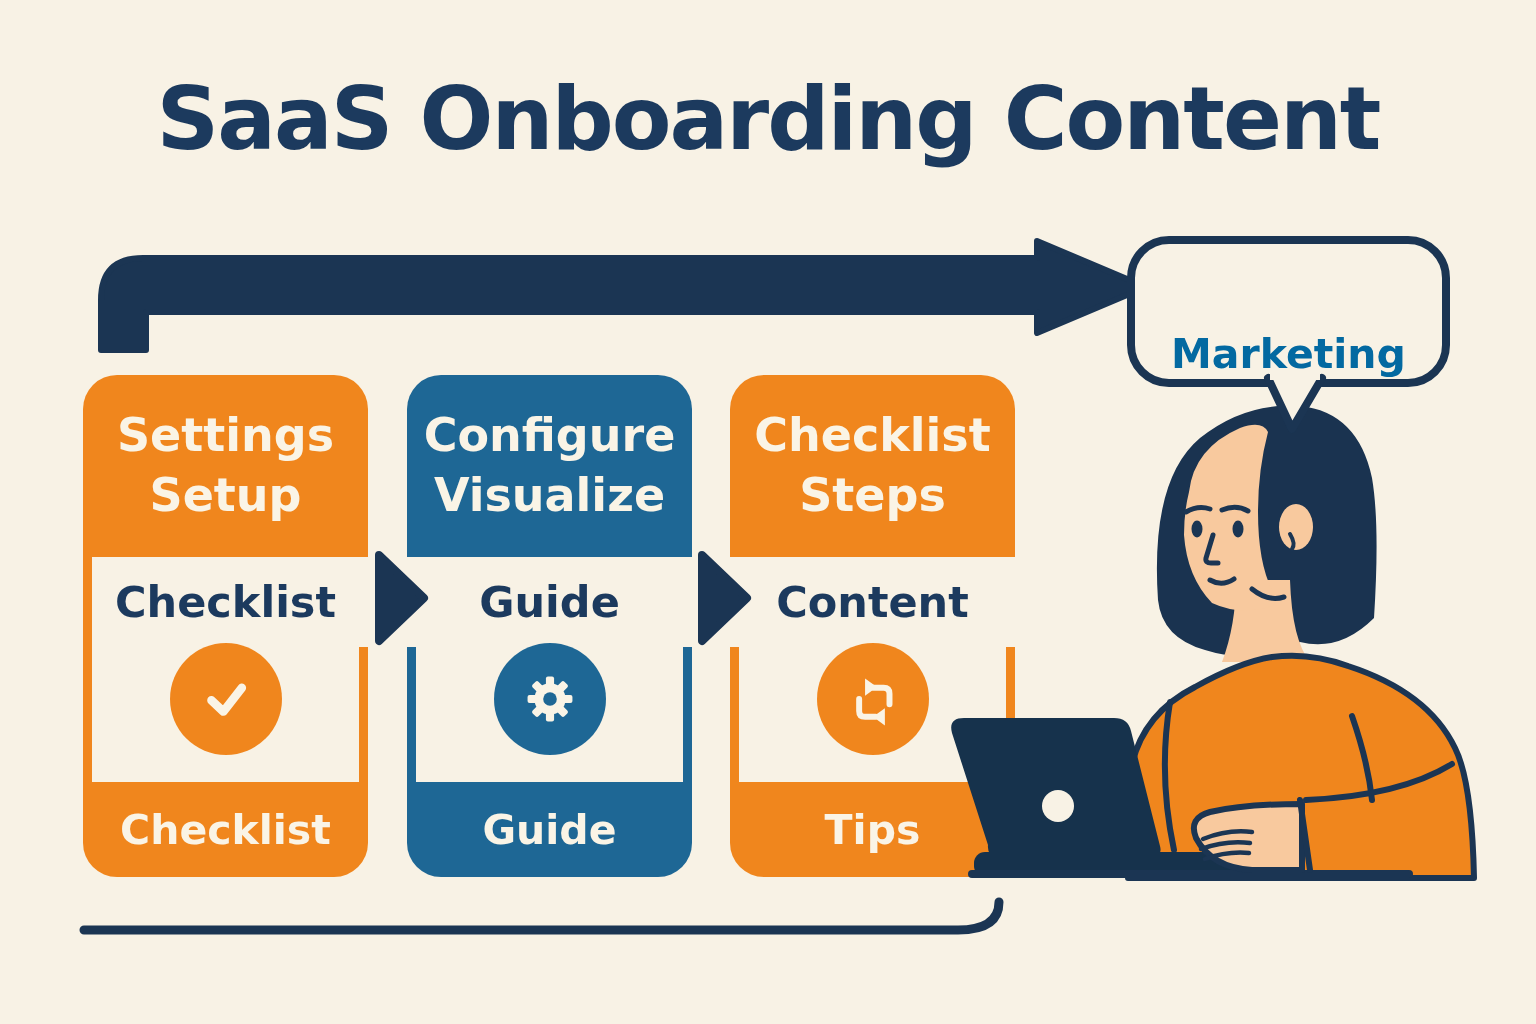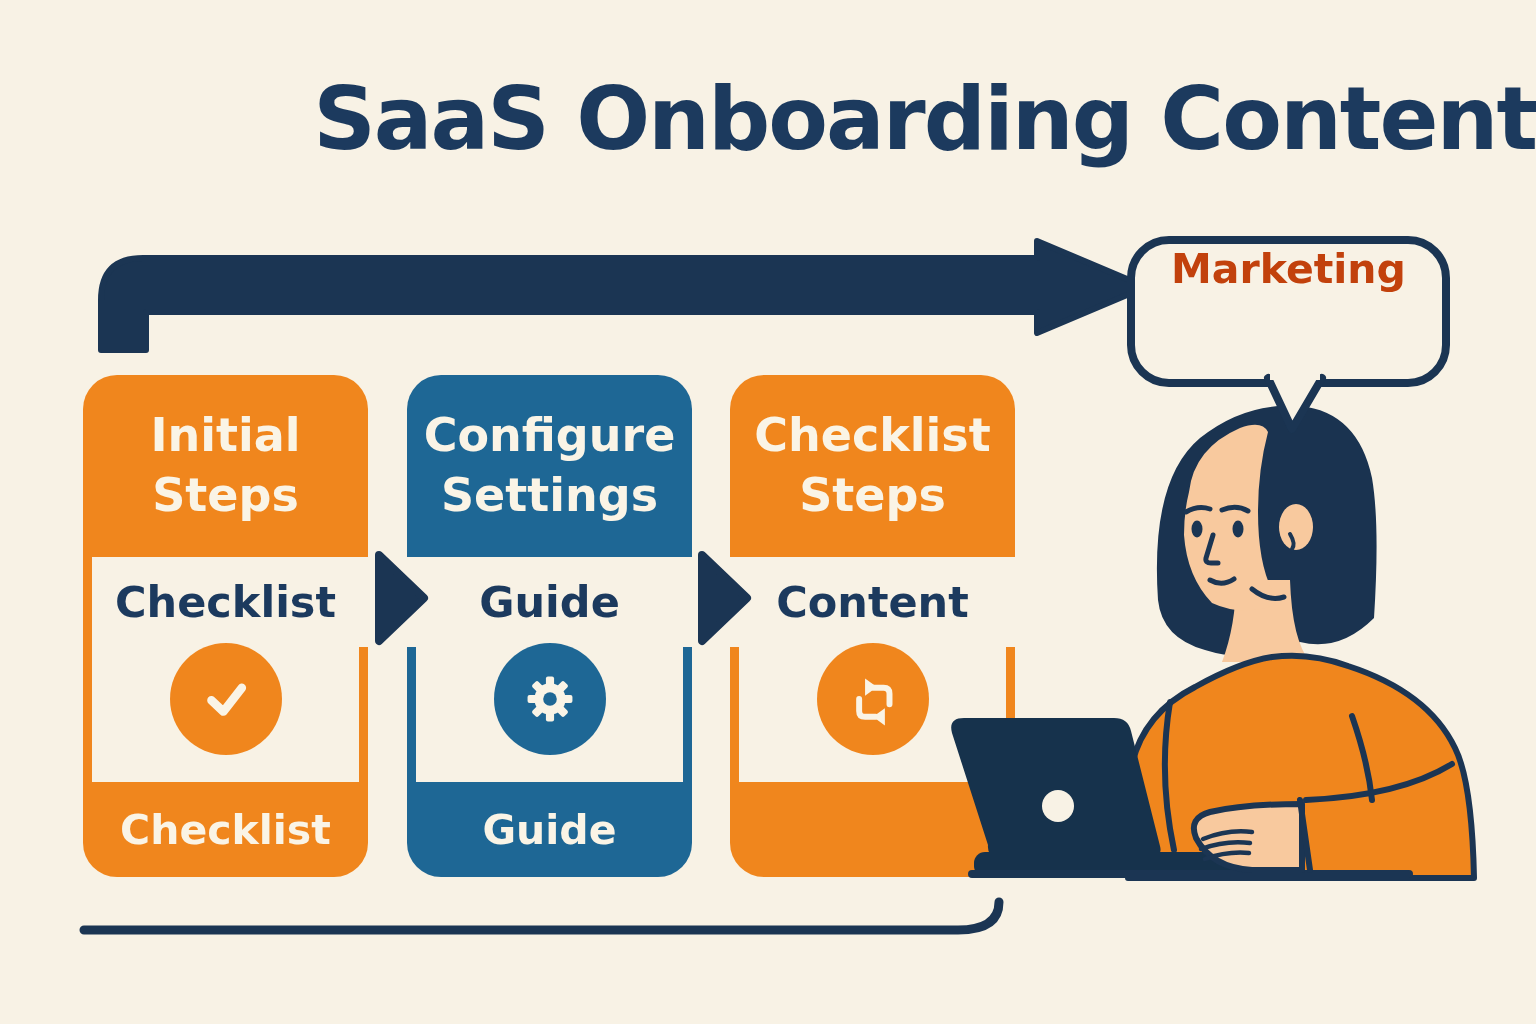--- a/index.html
+++ b/index.html
@@ -4,31 +4,31 @@
 <style>
   html,body{margin:0;padding:0;}
   #stage{
     position:relative; width:1536px; height:1024px; overflow:hidden;
     background:#F8F2E5;
     font-family:"DejaVu Sans","Liberation Sans",sans-serif;
   }
   .abs{position:absolute;}
   
   #page-title{
-    left:0; top:68px; width:1536px; text-align:right;
+    left:0; top:68px; width:1536px; text-align:center;
     font-size:87px; font-weight:bold; color:#1C3A5E; letter-spacing:-2px;
   }
   
   #big-arrow{left:95px; top:235px;}
   
   #speech-bubble{
     left:1127px; top:236px; width:323px; height:151px; box-sizing:border-box;
     border:8px solid #1B3553; border-radius:42px; background:#F8F2E5;
-    display:flex; flex-direction:column; align-items:center; justify-content:flex-start;
-    font-size:41px; font-weight:bold; color:#c2410c; line-height:1.22;
+    display:flex; flex-direction:column; align-items:center; justify-content:flex-end;
+    font-size:41px; font-weight:bold; color:#0369a1; line-height:1.22;
   }
   #bubble-tail{left:1258px; top:371px;}
   
   .card{top:375px; width:285px; height:502px; border-radius:34px;}
   .card.orange{background:#F0861D;}
   .card.blue{background:#1E6795;}
   #card-0{left:83px;} #card-1{left:407px;} #card-2{left:730px;}
   .card-header{
     position:absolute; left:0; top:0; width:100%; height:182px;
     display:flex; align-items:center; justify-content:center; text-align:center;
@@ -62,35 +62,35 @@
 
 <div id="stage">
 
   <div id="page-title" class="abs">SaaS Onboarding Content</div>
 
   <svg id="big-arrow" class="abs" width="1060" height="120" viewBox="0 0 1060 120">
     <path d="M6 115 L6 65 Q6 23 48 23 L942 23 L942 6 L1051 52 L942 98 L942 77 L51 77 L51 115 Z" fill="#1B3553" stroke="#1B3553" stroke-width="6" stroke-linejoin="round"></path>
   </svg>
 
   <div id="card-0" class="card abs orange">
-    <div class="card-header">Initial Steps</div>
+    <div class="card-header">Settings Setup</div>
     <div class="card-body">
       <div class="card-label">Checklist</div>
       <div class="icon-circle orange">
         <svg width="66" height="66" viewBox="0 0 100 100">
           <path d="M28 52 L46 69 L74 33" fill="none" stroke="#FAF4E6" stroke-width="13" stroke-linecap="round" stroke-linejoin="round"></path>
         </svg>
       </div>
     </div>
     <div class="notch notch-r"></div>
     <div class="card-footer">Checklist</div>
   </div>
 
   <div id="card-1" class="card abs blue">
-    <div class="card-header">Configure Settings</div>
+    <div class="card-header">Configure Visualize</div>
     <div class="card-body">
       <div class="card-label">Guide</div>
       <div class="icon-circle blue">
         <svg width="68" height="68" viewBox="0 0 100 100">
           <g fill="#FAF4E6">
             <rect x="44" y="17" width="12" height="18" rx="3"></rect>
             <rect x="44" y="17" width="12" height="18" rx="3" transform="rotate(45 50 50)"></rect>
             <rect x="44" y="17" width="12" height="18" rx="3" transform="rotate(90 50 50)"></rect>
             <rect x="44" y="17" width="12" height="18" rx="3" transform="rotate(135 50 50)"></rect>
             <rect x="44" y="17" width="12" height="18" rx="3" transform="rotate(180 50 50)"></rect>
@@ -118,20 +118,21 @@
             <path d="M50 33 H66 Q75 33 75 42 V58"></path>
             <path d="M54 77 H38 Q29 77 29 68 V50"></path>
           </g>
           <polygon points="38,19 56,32 38,45" fill="#FAF4E6"></polygon>
           <polygon points="68,64 50,77 68,90" fill="#FAF4E6"></polygon>
         </svg>
       </div>
     </div>
     <div class="notch notch-l"></div>
     <div class="notch notch-r"></div>
+    <div class="card-footer">Tips</div>
   </div>
 
   <svg id="flow-arrow-0" class="flow-arrow abs" width="56" height="96" viewBox="0 0 56 96">
     <polygon points="5,5 50,48 5,91" fill="#1B3553" stroke="#1B3553" stroke-width="8" stroke-linejoin="round"></polygon>
   </svg>
   <svg id="flow-arrow-1" class="flow-arrow abs" width="56" height="96" viewBox="0 0 56 96">
     <polygon points="5,5 50,48 5,91" fill="#1B3553" stroke="#1B3553" stroke-width="8" stroke-linejoin="round"></polygon>
   </svg>
 
   <svg id="scene" class="abs" width="1536" height="1024" viewBox="0 0 1536 1024">

